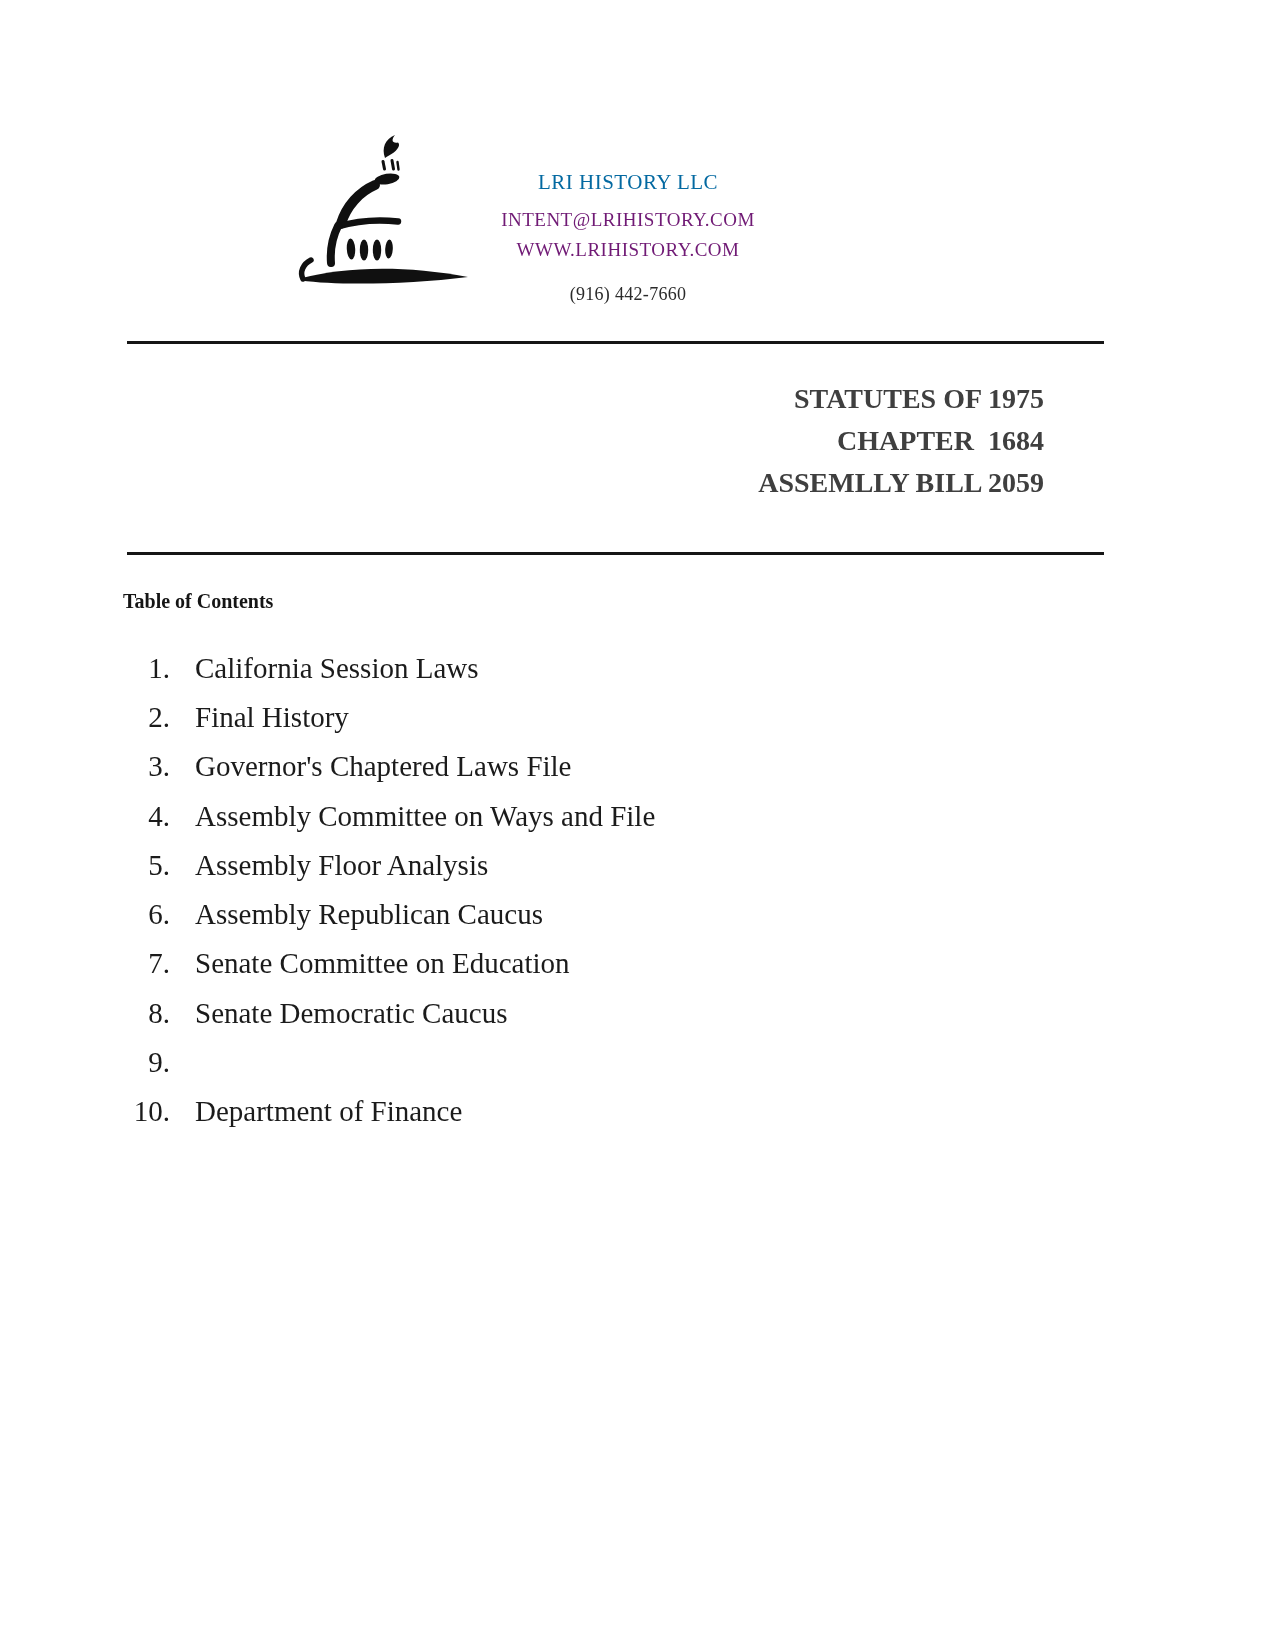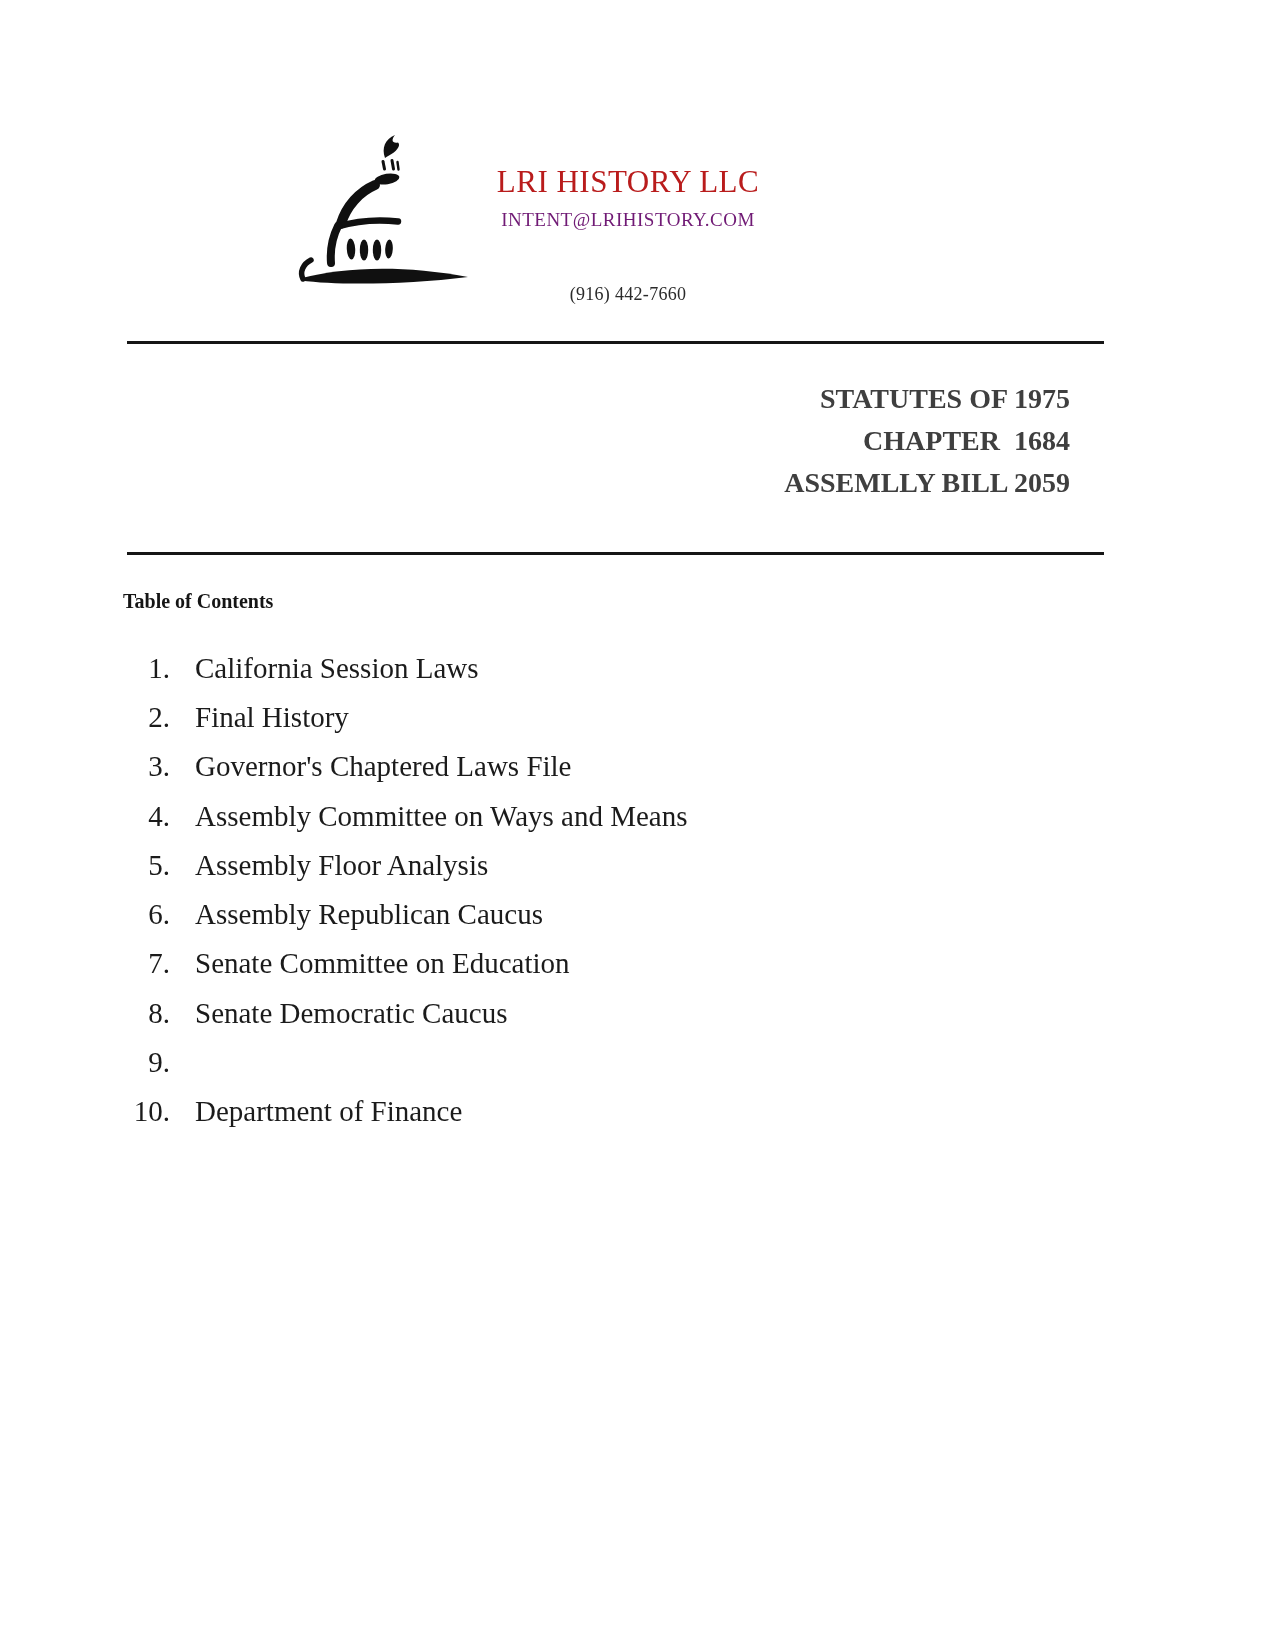--- a/index.html
+++ b/index.html
@@ -14,35 +14,35 @@
   }
   
   .logo {
     position:absolute; left:288px; top:128px;
     width:192px; height:164px;
   }
   .hdr-line {
     position:absolute; left:408px; width:440px;
     text-align:center; white-space:pre;
   }
-  .brand   { top:164px; font-size:31px; line-height:36px; letter-spacing:0.5px; color:#b91c1c;text-align:center; }
+  .brand   { top:164px; font-size:21px; line-height:36px; letter-spacing:0.5px; color:#0369a1;text-align:center; }
   .contact { font-size:19px; line-height:24px; letter-spacing:0.5px; color:#701a75; }
   .email   { top:208px; }
   .www     { top:238px; }
   .phone   { top:266px; font-size:18px; letter-spacing:0.3px; color:#2a2a2a;margin-top:16px; }
   
   .rule {
     position:absolute; left:127px; width:977px; height:3px;
     background:#161616;
   }
   .rule1 { top:341px; }
   .rule2 { top:552px; }
   
   .refblock {
-    position:absolute; left:570px; top:378px; width:500px;
+    position:absolute; left:544px; top:378px; width:500px;
     text-align:right;
   }
   .ref-line {
     font-size:28px; line-height:42px; font-weight:bold;
     color:#3f3f3f; white-space:pre;
   }
   
   .toc-title {
     position:absolute; left:123px; top:584px;
     font-size:20px; line-height:34px; font-weight:bold;
@@ -86,20 +86,21 @@
       <path d="M50,98.5 C70,92.5 92,91.5 110,93.5" stroke-width="6.5"></path>
 
       <path d="M50,98 C44,110 42,122 43,135" stroke-width="8"></path>
 
       <path d="M23,132 C15,136 11.5,144 15,151" stroke-width="5.5"></path>
     </g>
   </svg>
 
   <div class="hdr-line brand">LRI HISTORY LLC</div>
   <div class="hdr-line contact email">INTENT@LRIHISTORY.COM</div>
+  <div class="hdr-line contact www">WWW.LRIHISTORY.COM</div>
   <div class="hdr-line contact phone">(916) 442-7660</div>
 
   <div class="rule rule1"></div>
   <div class="rule rule2"></div>
 
   <div class="refblock">
     <div class="ref-line">STATUTES OF 1975</div>
     <div class="ref-line">CHAPTER  1684</div>
     <div class="ref-line">ASSEMLLY BILL 2059</div>
   </div>
@@ -113,21 +114,21 @@
   <div class="toc-row" style="top:699px">
     <span class="toc-num">2.</span>
     <span class="toc-label">Final History</span>
   </div>
   <div class="toc-row" style="top:748px">
     <span class="toc-num">3.</span>
     <span class="toc-label">Governor's Chaptered Laws File</span>
   </div>
   <div class="toc-row" style="top:798px">
     <span class="toc-num">4.</span>
-    <span class="toc-label">Assembly Committee on Ways and Means</span>
+    <span class="toc-label">Assembly Committee on Ways and File</span>
   </div>
   <div class="toc-row" style="top:847px">
     <span class="toc-num">5.</span>
     <span class="toc-label">Assembly Floor Analysis</span>
   </div>
   <div class="toc-row" style="top:896px">
     <span class="toc-num">6.</span>
     <span class="toc-label">Assembly Republican Caucus</span>
   </div>
   <div class="toc-row" style="top:945px">

